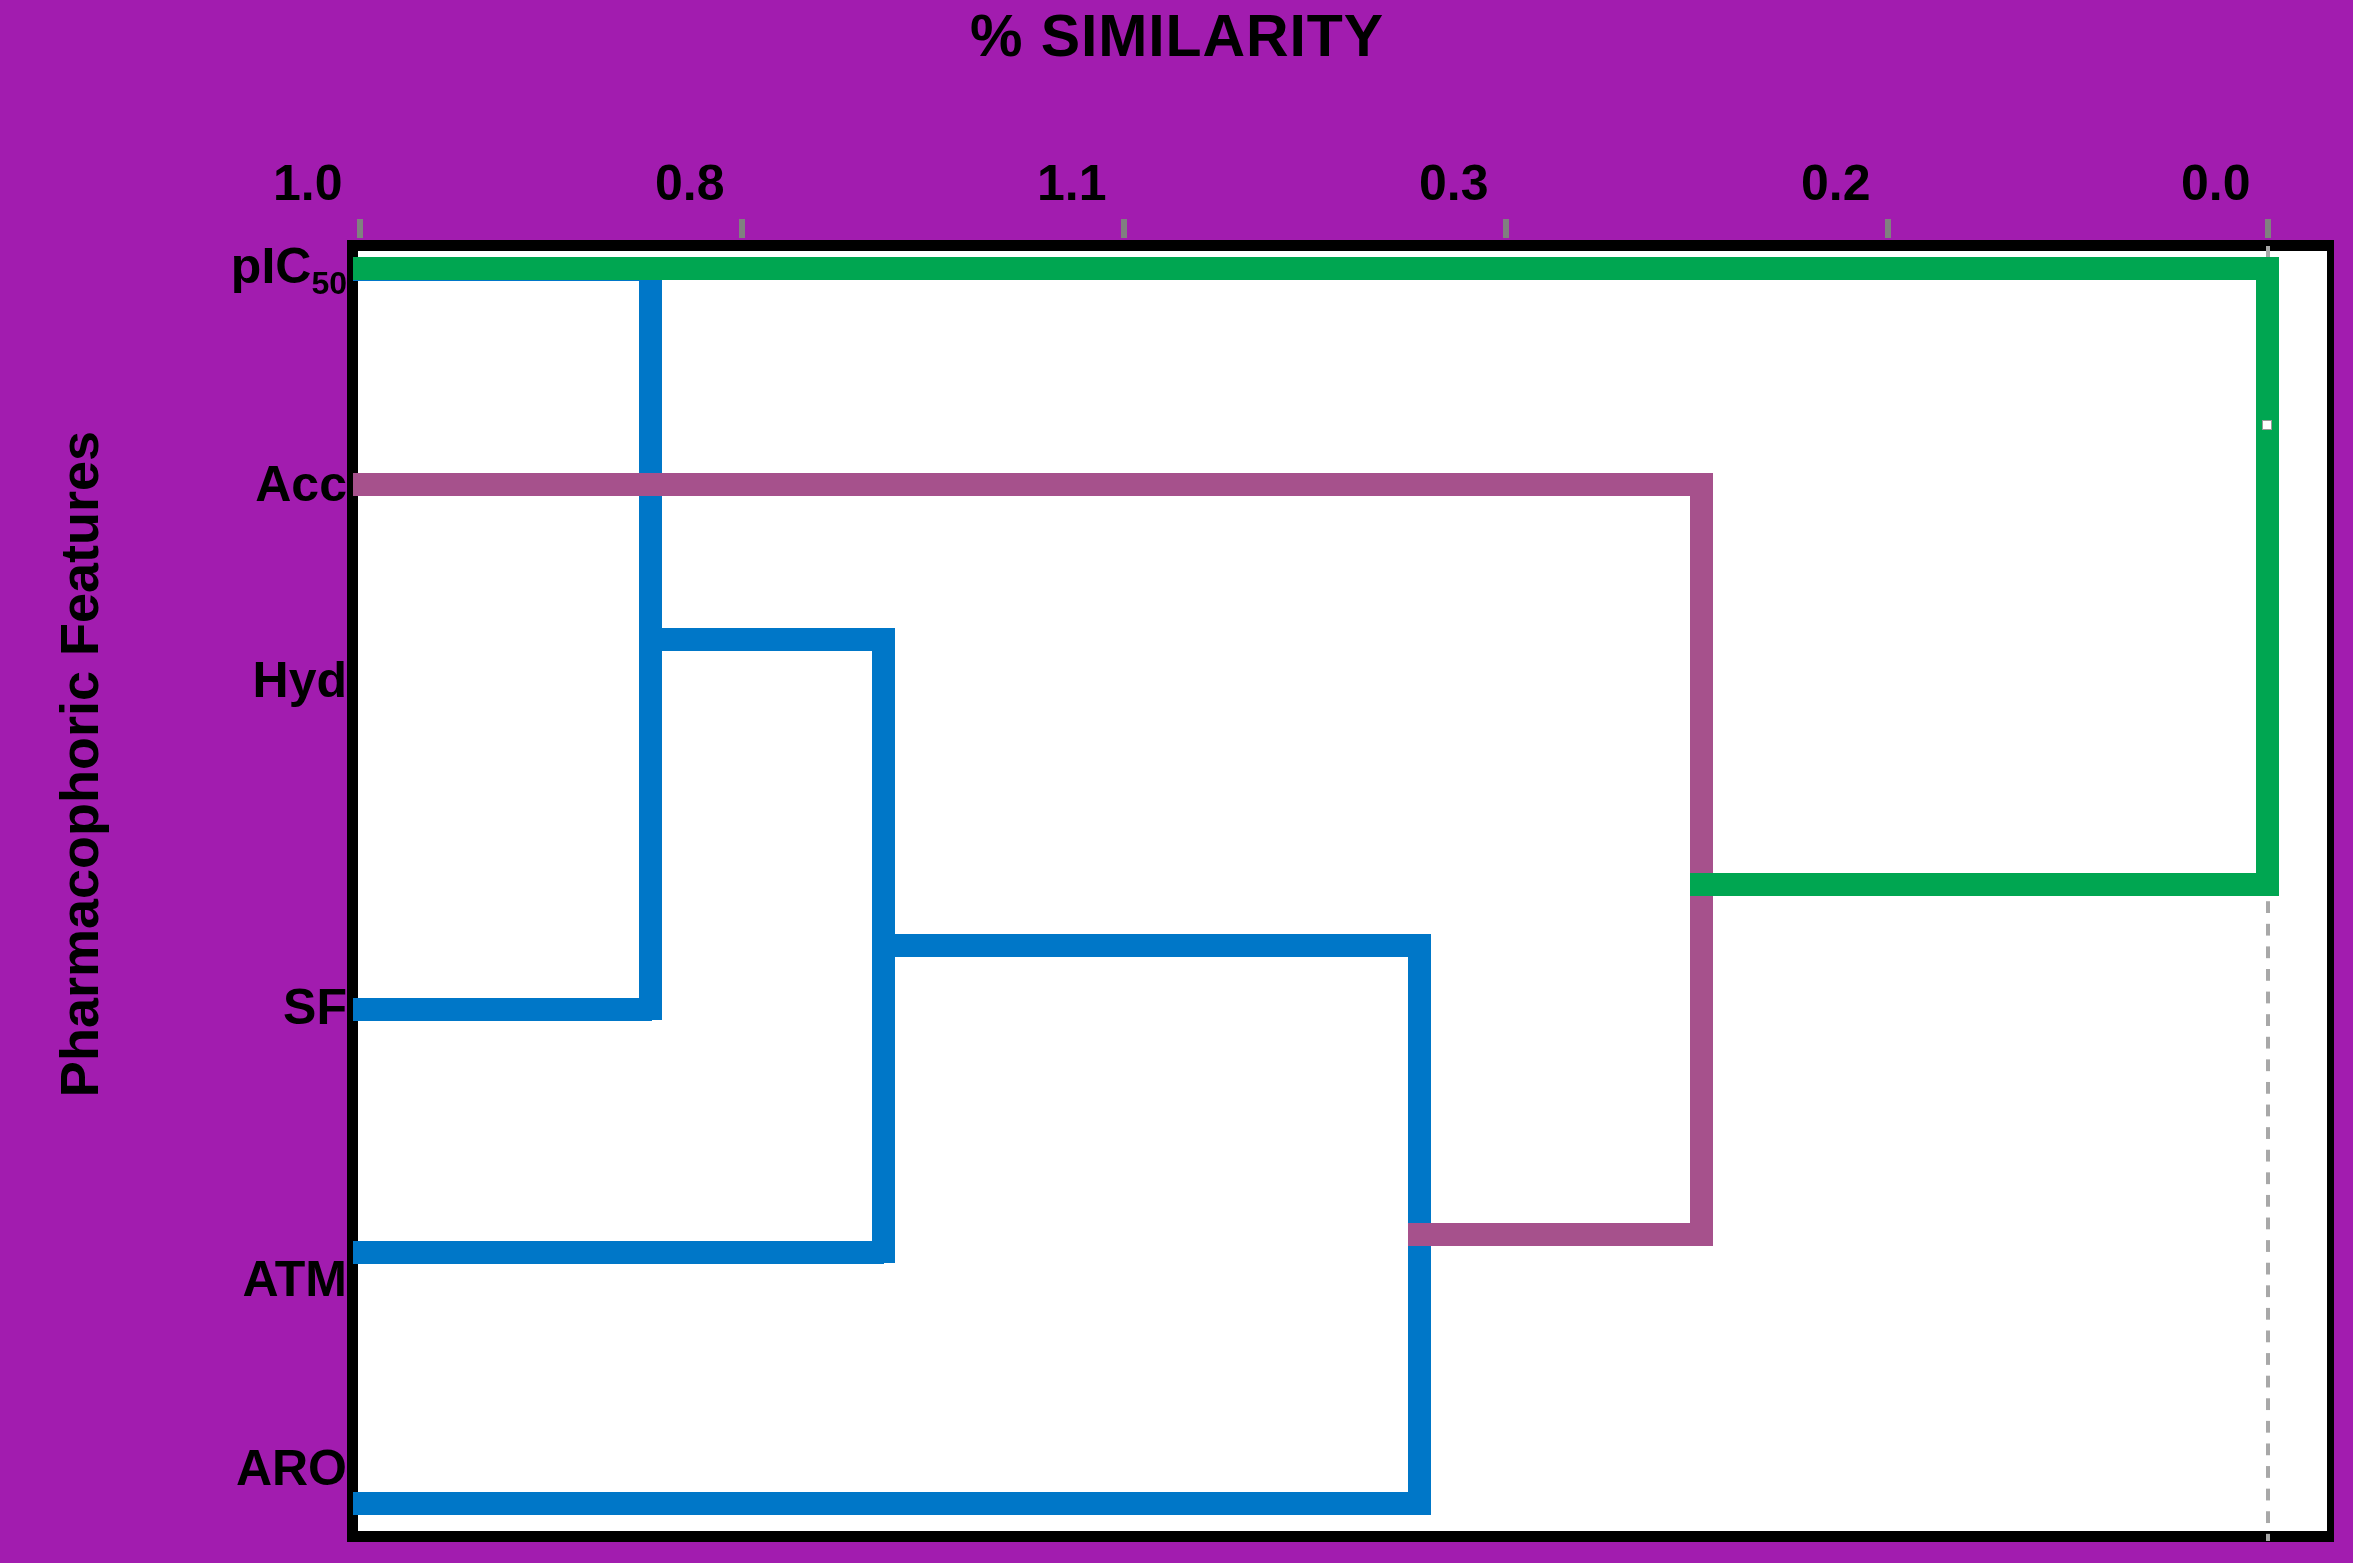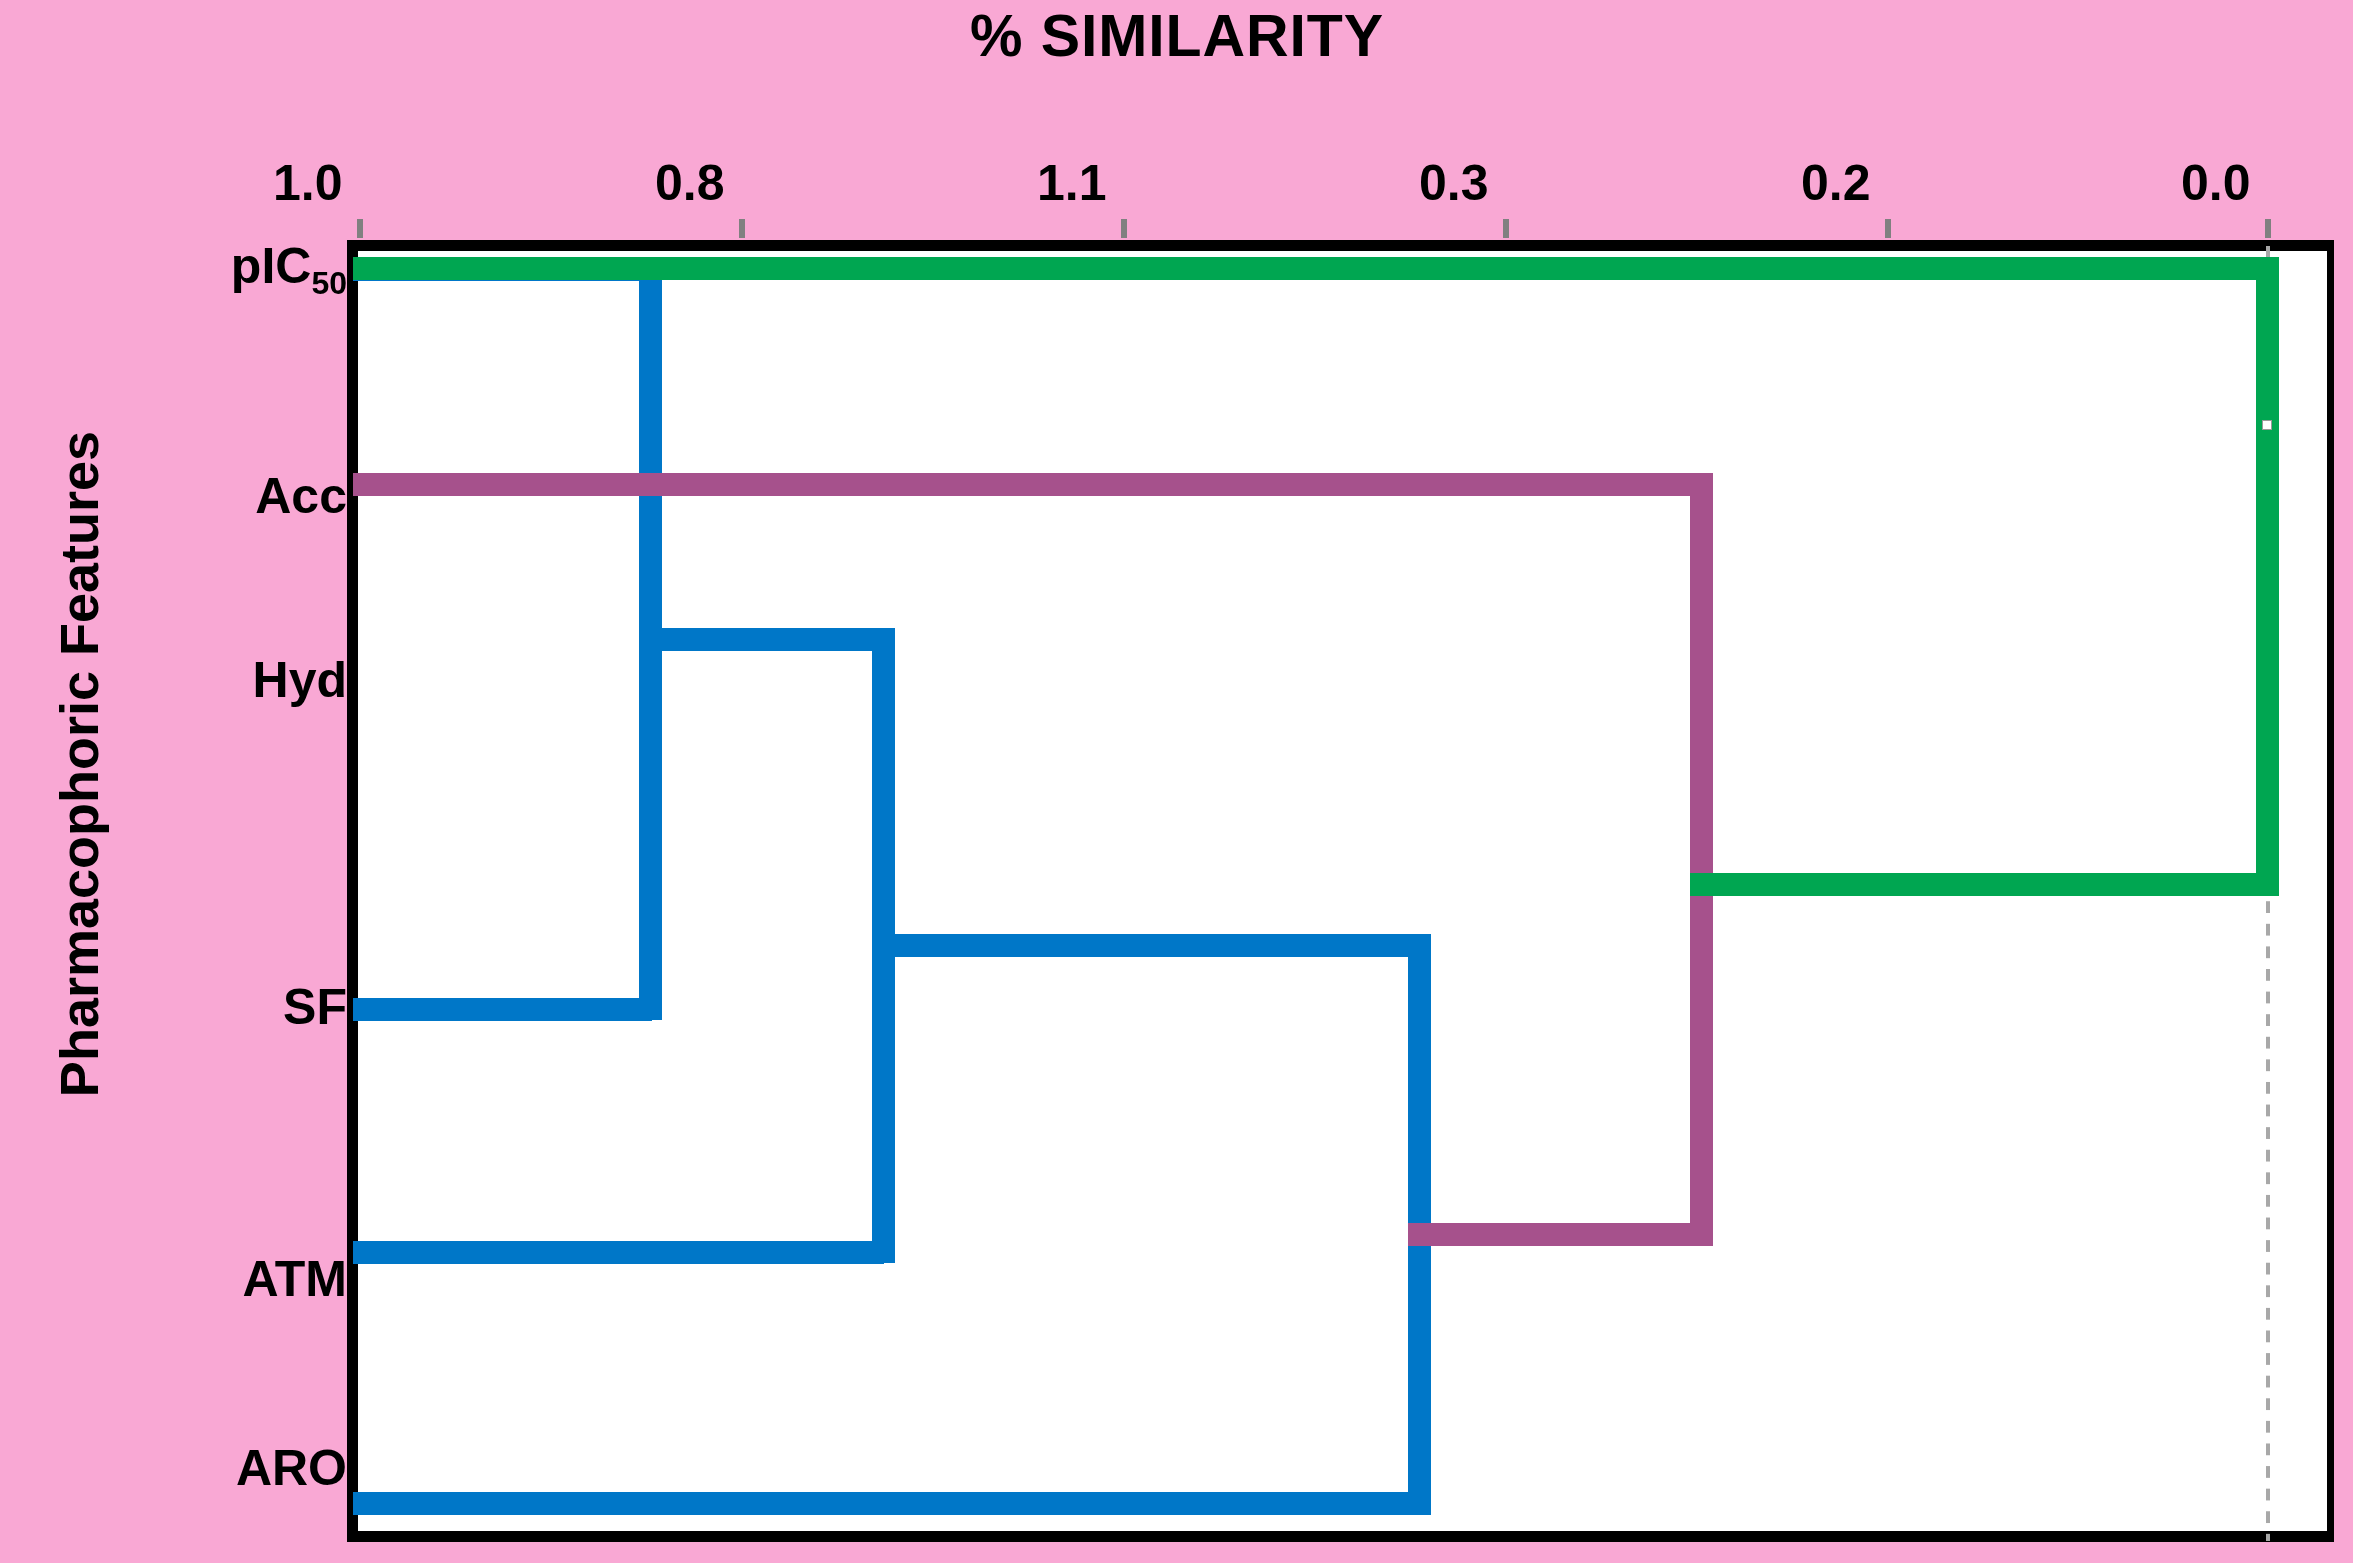--- a/index.html
+++ b/index.html
@@ -4,21 +4,21 @@
 <style>
   html, body {
     margin: 0;
     padding: 0;
     background: #ffffff;
   }
   #page {
     position: relative;
     width: 2354px;
     height: 1563px;
-    background: #f9a8d4;
+    background: #a21caf;
     font-family: "Liberation Sans", sans-serif;
     overflow: hidden;
   }
 
   
   #chart-title {
     position: absolute;
     left: 0;
     top: 1.7px;
     width: 2354px;
@@ -154,21 +154,21 @@
     <div class="xtick-mark" style="left:360px"></div>
     <div class="xtick-mark" style="left:742px"></div>
     <div class="xtick-mark" style="left:1124px"></div>
     <div class="xtick-mark" style="left:1506px"></div>
     <div class="xtick-mark" style="left:1888px"></div>
     <div class="xtick-mark" style="left:2268px"></div>
   </div>
 
   <div id="ytick-layer">
     <div class="ytick-label" style="top:269px"><span>pIC</span><span class="sub">50</span></div>
-    <div class="ytick-label" style="top:496px">Acc</div>
+    <div class="ytick-label" style="top:484px">Acc</div>
     <div class="ytick-label" style="top:680px">Hyd</div>
     <div class="ytick-label" style="top:1007px">SF</div>
     <div class="ytick-label" style="top:1279px">ATM</div>
     <div class="ytick-label" style="top:1468px">ARO</div>
   </div>
 
   <div id="plot-frame"></div>
 
   <div id="plot-area">
 

